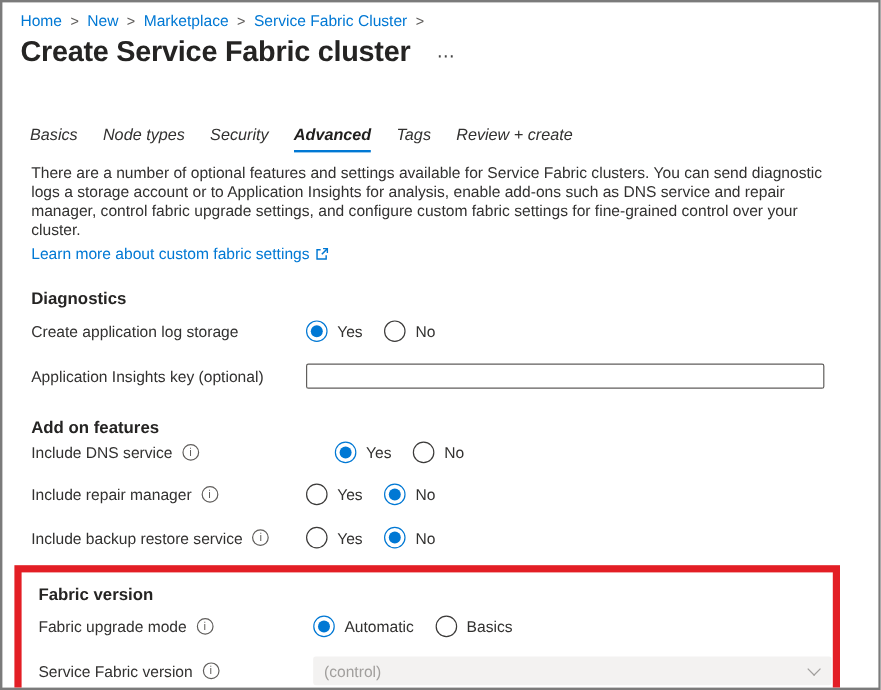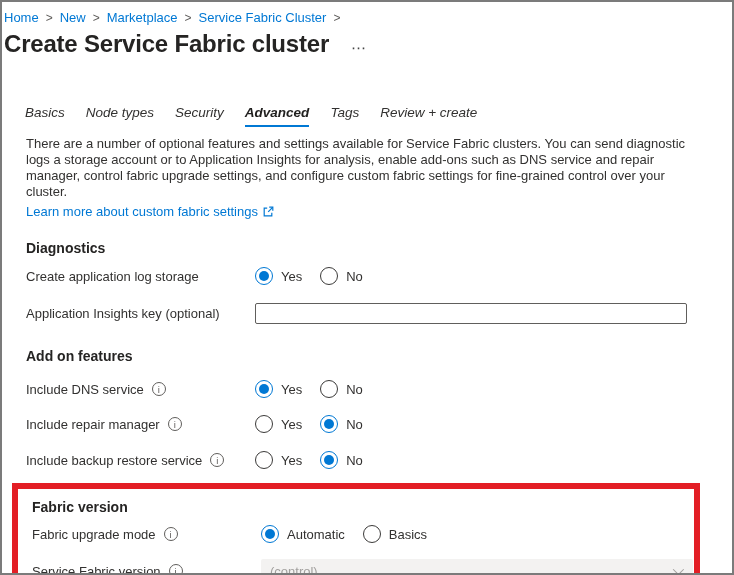--- a/index.html
+++ b/index.html
@@ -8,21 +8,21 @@
 
   .window {
     position: relative;
     width: 734px; height: 575px;
     border: 2px solid #7b7b7b;
     background: #fff;
     overflow: hidden;
   }
 
   
-  .header { padding: 8px 0 0 2px; }
+  .header { padding: 8px 0 0 15px; }
   .breadcrumb { font-size: 13px; display: flex; align-items: center; gap: 7px; }
   .breadcrumb a { color: #0078d4; text-decoration: none; cursor: pointer; }
   .breadcrumb .sep { color: #605e5c; font-size: 12px; }
   .title-row { display: flex; align-items: center; margin-top: 5px; }
   .page-title { font-size: 24px; font-weight: 700; color: #252423; letter-spacing: -0.2px; }
   .more-btn { margin-left: 22px; color: #444; font-size: 15px; cursor: pointer; line-height: 1; padding-top: 6px; }
 
   
   .tabs { display: flex; gap: 21px; margin: 47px 0 0 23px; font-size: 13.5px; font-style: italic; }
   .tab { padding-bottom: 5px; cursor: pointer; color: #323130; border-bottom: 2px solid transparent; }
@@ -56,21 +56,21 @@
     content: ""; position: absolute; left: 3px; top: 3px; width: 10px; height: 10px;
     border-radius: 50%; background: #0078d4;
   }
 
   .row-log { margin-top: 11px; }
   .row-appinsights { margin-top: 18px; }
   .text-input {
     width: 432px; height: 21px; border: 1px solid #605e5c; border-radius: 2px;
     background: #fff; font: 13px "Liberation Sans", sans-serif; padding: 0 8px; color: #323130;
   }
-  .row-dns { margin-top: 16px; }
+  .row-dns { margin-top: 4px; gap: 24px; }
   .row-repair { margin-top: 17px; }
   .row-backup { margin-top: 18px; }
 
   
   .highlight-box {
     width: 688px; margin-left: -14px; margin-top: 14px;
     border: 6px solid #e31e25;
     padding: 10px 0 3px 14px;
   }
   .row-upgrade { margin-top: 10px; }

